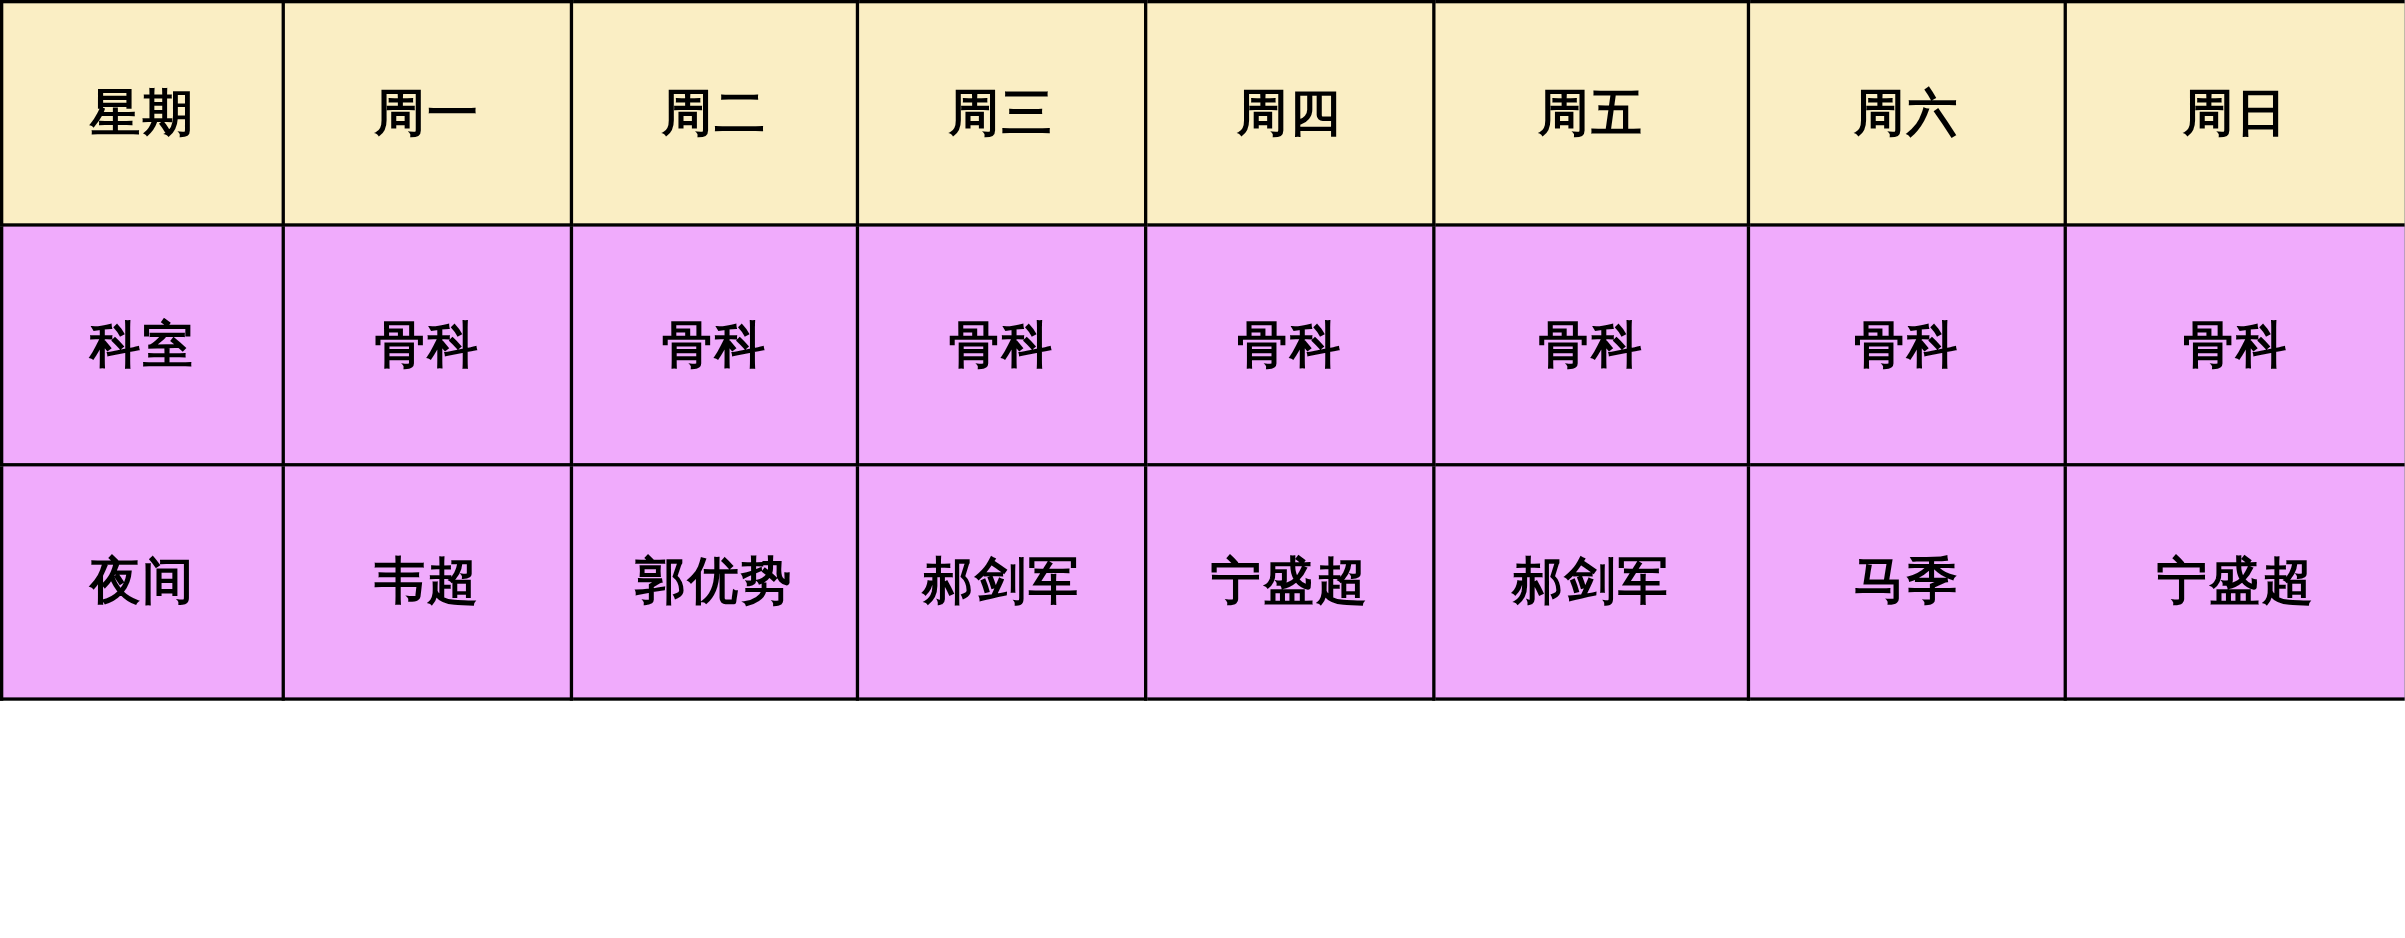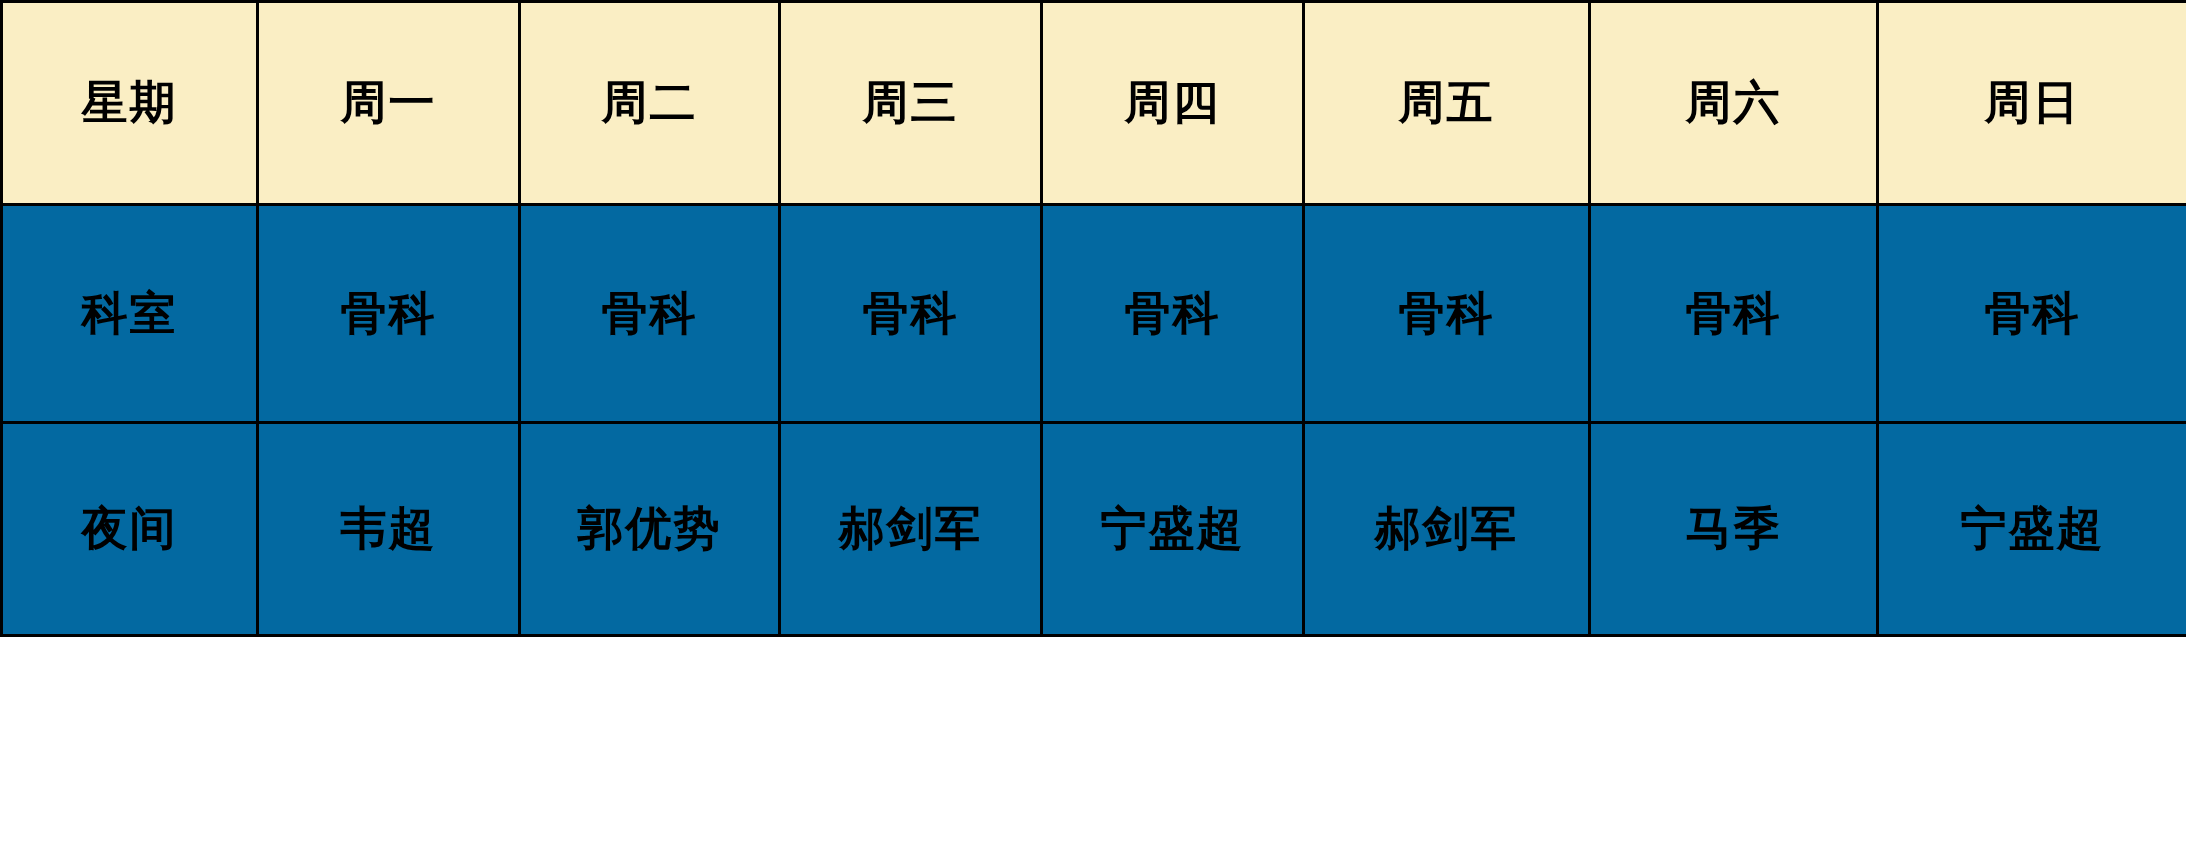--- a/index.html
+++ b/index.html
@@ -32,21 +32,21 @@
     color: #000000;
     padding: 0;
     white-space: nowrap;
     letter-spacing: 2px;
   }
   table.schedule tr.header-row td {
     background: #faeec4;
     height: 200px;
   }
   table.schedule tr.body-row td {
-    background: #0369a1;
+    background: #f0abfc;
     height: 215px;
   }
   table.schedule tr.body-row.last td {
     height: 210px;
     margin-top: 32px;
   }
   col.c0 { width: 256px; }
   col.c1 { width: 262px; }
   col.c2 { width: 260px; }
   col.c3 { width: 262px; }

